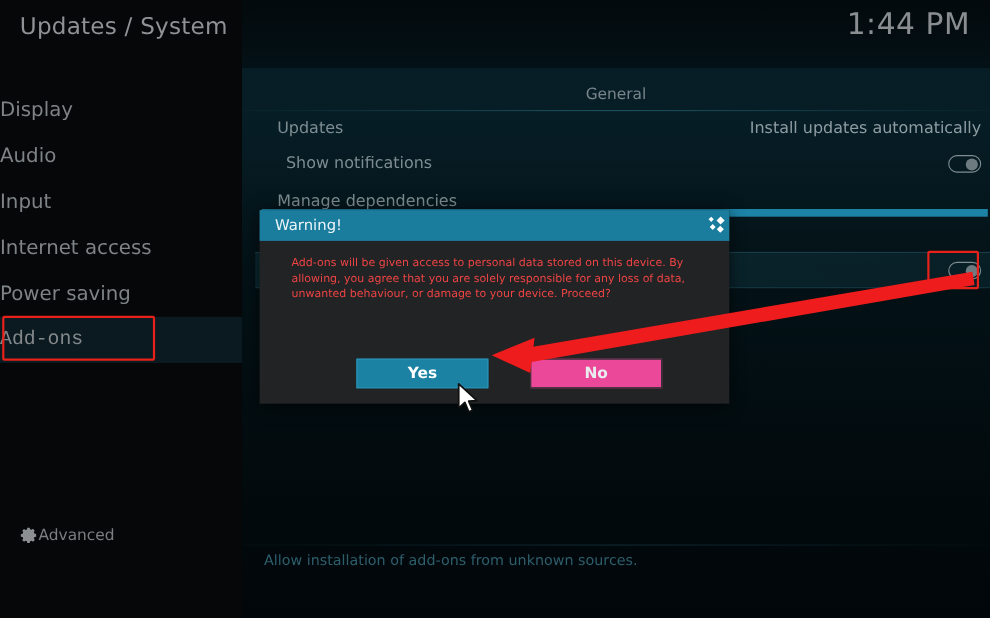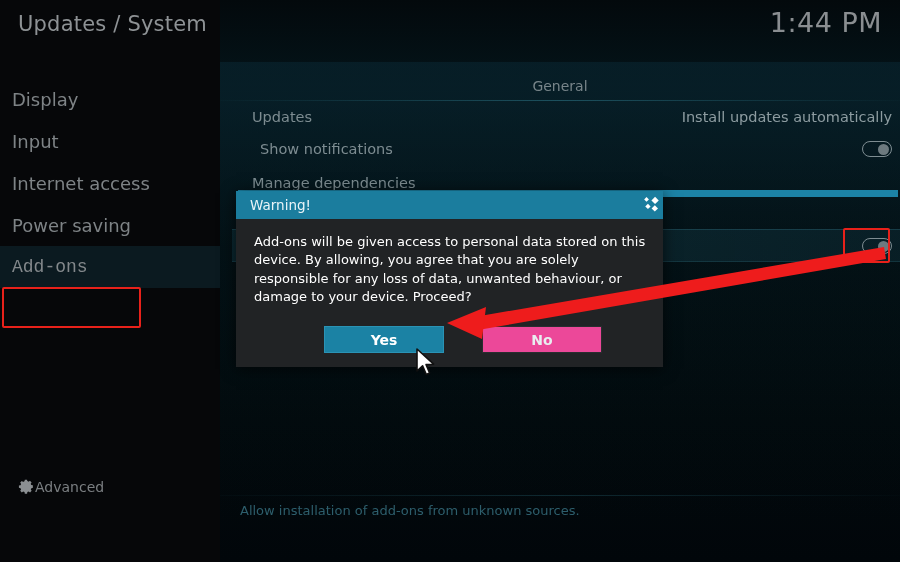--- a/index.html
+++ b/index.html
@@ -48,21 +48,21 @@
     right:18px; top:7px;
     font-size:27px;
     color:#8a8e91;
     letter-spacing:.5px;
   }
   .nav { position:absolute; left:0; top:78px; width:220px; }
   .nav-item {
     position:relative;
     height:42px;
     display:flex; align-items:center;
-    padding-left:12px;
+    padding-left:0;
     font-size:18px;
     color:#7e8386;
     white-space:nowrap;
   }
   .nav-item.selected {
     background:#0b1a20;
     width:220px;
     color:#83888b;
     font-family:Liberation Mono, monospace;
   }
@@ -178,24 +178,24 @@
     flex:1;
     font-size:13.5px;
     color:#eaf4f8;
     white-space:nowrap;
   }
   .kodi-logo {
     width:23px; height:22px;
     flex:0 0 23px;
   }
   .dialog-body {
-    padding:14px 15px 0 18px;
-    font-size:13px;
+    padding:14px 15px 0 29px;
+    font-size:10px;
     line-height:1.42;
-    color:#ffffff;
+    color:#ef4444;
   }
   .dialog-buttons {
     position:absolute;
     left:0; bottom:14px; width:100%;
     display:flex; justify-content:center; gap:38px;padding-left:27px;
   }
   .btn {
     width:120px; height:27px;
     display:flex; align-items:center; justify-content:center;
     font-size:14px; font-weight:bold;
@@ -225,20 +225,23 @@
 
   <div class="panel-bg"></div>
   <div class="panel-tint"></div>
 
   <div class="sidebar">
     <div class="app-title">Updates / System</div>
 
     <div class="nav">
       <div class="nav-item">
         <span>Display</span>
+      </div>
+      <div class="nav-item">
+        <span>Audio</span>
       </div>
       <div class="nav-item">
         <span>Input</span>
       </div>
       <div class="nav-item">
         <span>Internet access</span>
       </div>
       <div class="nav-item">
         <span>Power saving</span>
       </div>

